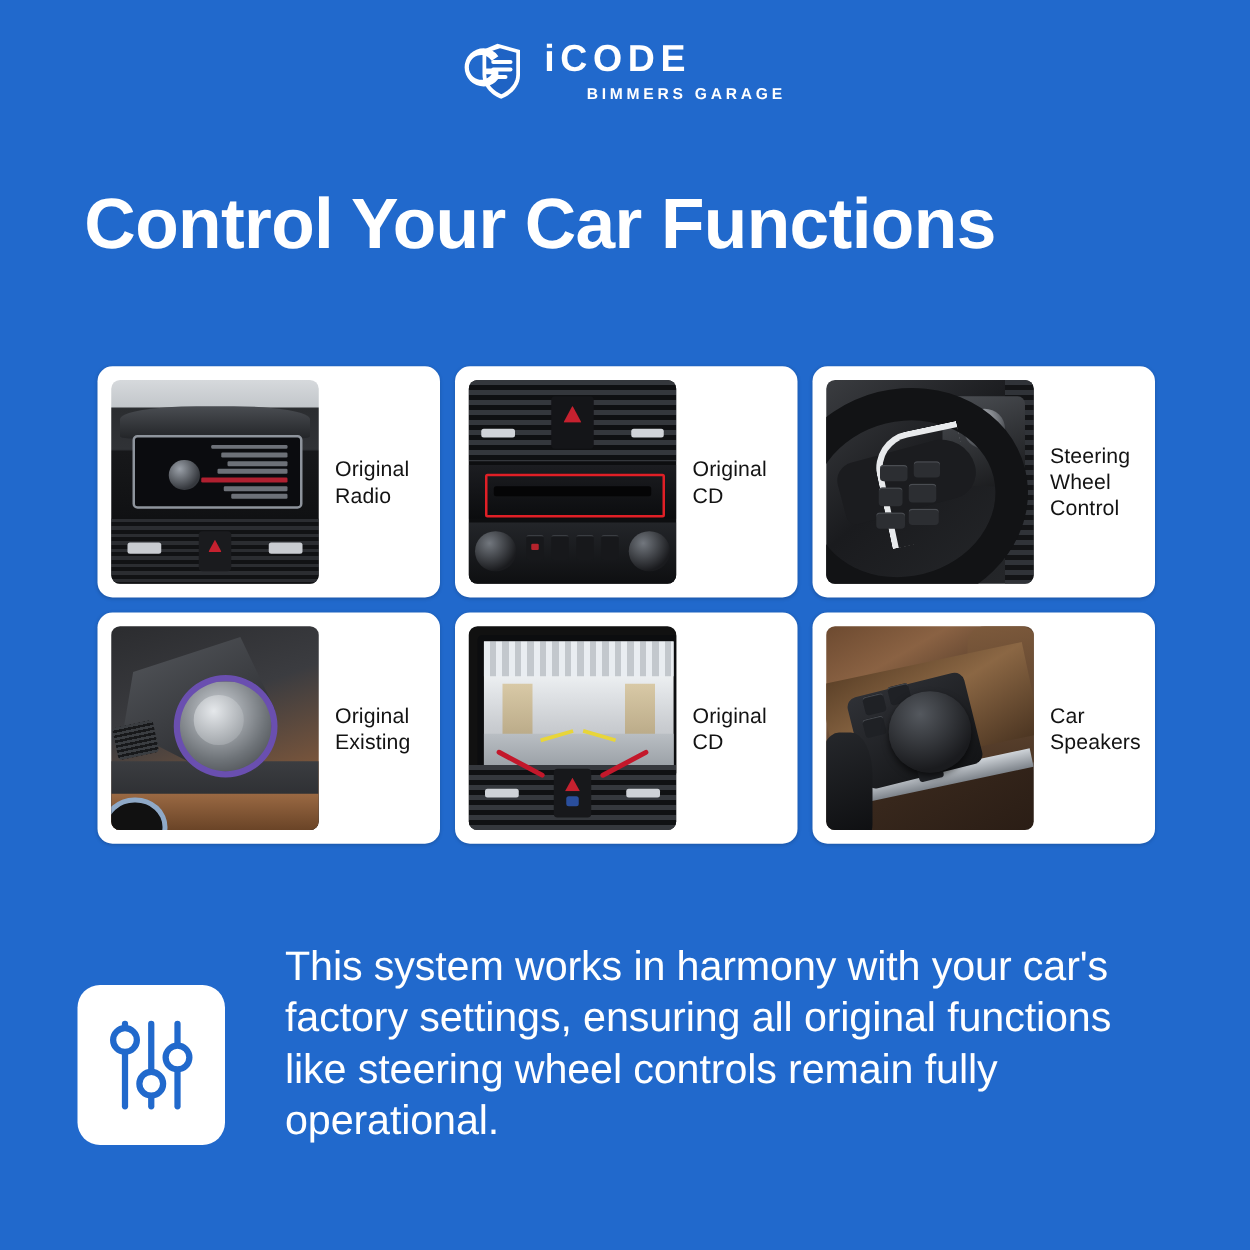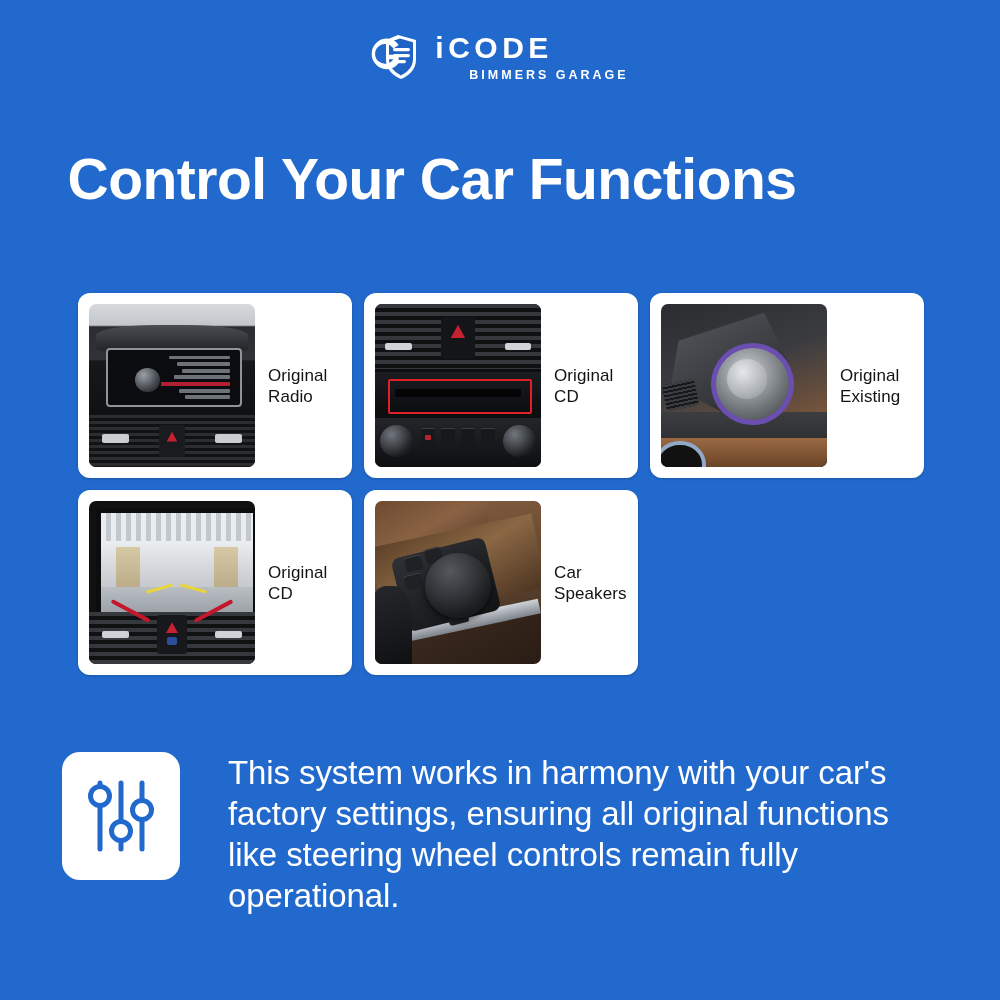--- a/index.html
+++ b/index.html
@@ -202,21 +202,21 @@
   .t6 .seat { position:absolute; right:-2%; top:0; width:34%; height:70%; background:linear-gradient(170deg,#7d5a3c,#4a3525); border-radius:14px;}
   .t6 .chrstrip { position:absolute; left:4%; top:70%; width:96%; height:9%; background:linear-gradient(180deg,#cfd4d9,#7d838a); transform:rotate(-12deg);}
 
   
   .bottom {
     position: absolute;
     left: 62px;
     top: 752px;
     width: 880px;
     display: flex;
-    align-items: flex-start;
+    align-items: flex-end;
   }
   .icon-box {
     width: 118px;
     height: 128px;
     background: #ffffff;
     border-radius: 18px;
     flex: none;
     display: flex;
     align-items: center;
     justify-content: center;
@@ -298,20 +298,37 @@
         <div class="dial" style="left:3%;"></div>
         <div class="dial" style="right:3%;"></div>
         <div class="btn r" style="left:28%;"></div>
         <div class="btn" style="left:40%;"></div>
         <div class="btn" style="left:52%;"></div>
         <div class="btn" style="left:64%;"></div>
       </div>
       <div class="card-label">Original CD</div>
     </div>
 
+    <div class="card">
+      <div class="card-thumb t3">
+        <div class="vent"></div>
+        <div class="cluster"></div>
+        <div class="cdial"></div>
+        <div class="wheel"></div>
+        <div class="spoke"></div>
+        <div class="trim"></div>
+        <div class="swb" style="left:26%;top:42%;width:13%;height:8%;"></div>
+        <div class="swb" style="left:42%;top:40%;width:13%;height:8%;"></div>
+        <div class="swb" style="left:25%;top:53%;width:12%;height:9%;"></div>
+        <div class="swb" style="left:40%;top:51%;width:13%;height:9%;"></div>
+        <div class="swb" style="left:24%;top:65%;width:14%;height:8%;"></div>
+        <div class="swb" style="left:40%;top:63%;width:14%;height:8%;"></div>
+      </div>
+      <div class="card-label">Steering Wheel Control</div>
+    </div>
 
     <div class="card">
       <div class="card-thumb t4">
         <div class="dashlow"></div>
         <div class="wood"></div>
         <div class="pillar"></div>
         <div class="grille"></div>
         <div class="ring"></div>
         <div class="dome"></div>
         <div class="chrring"></div>

